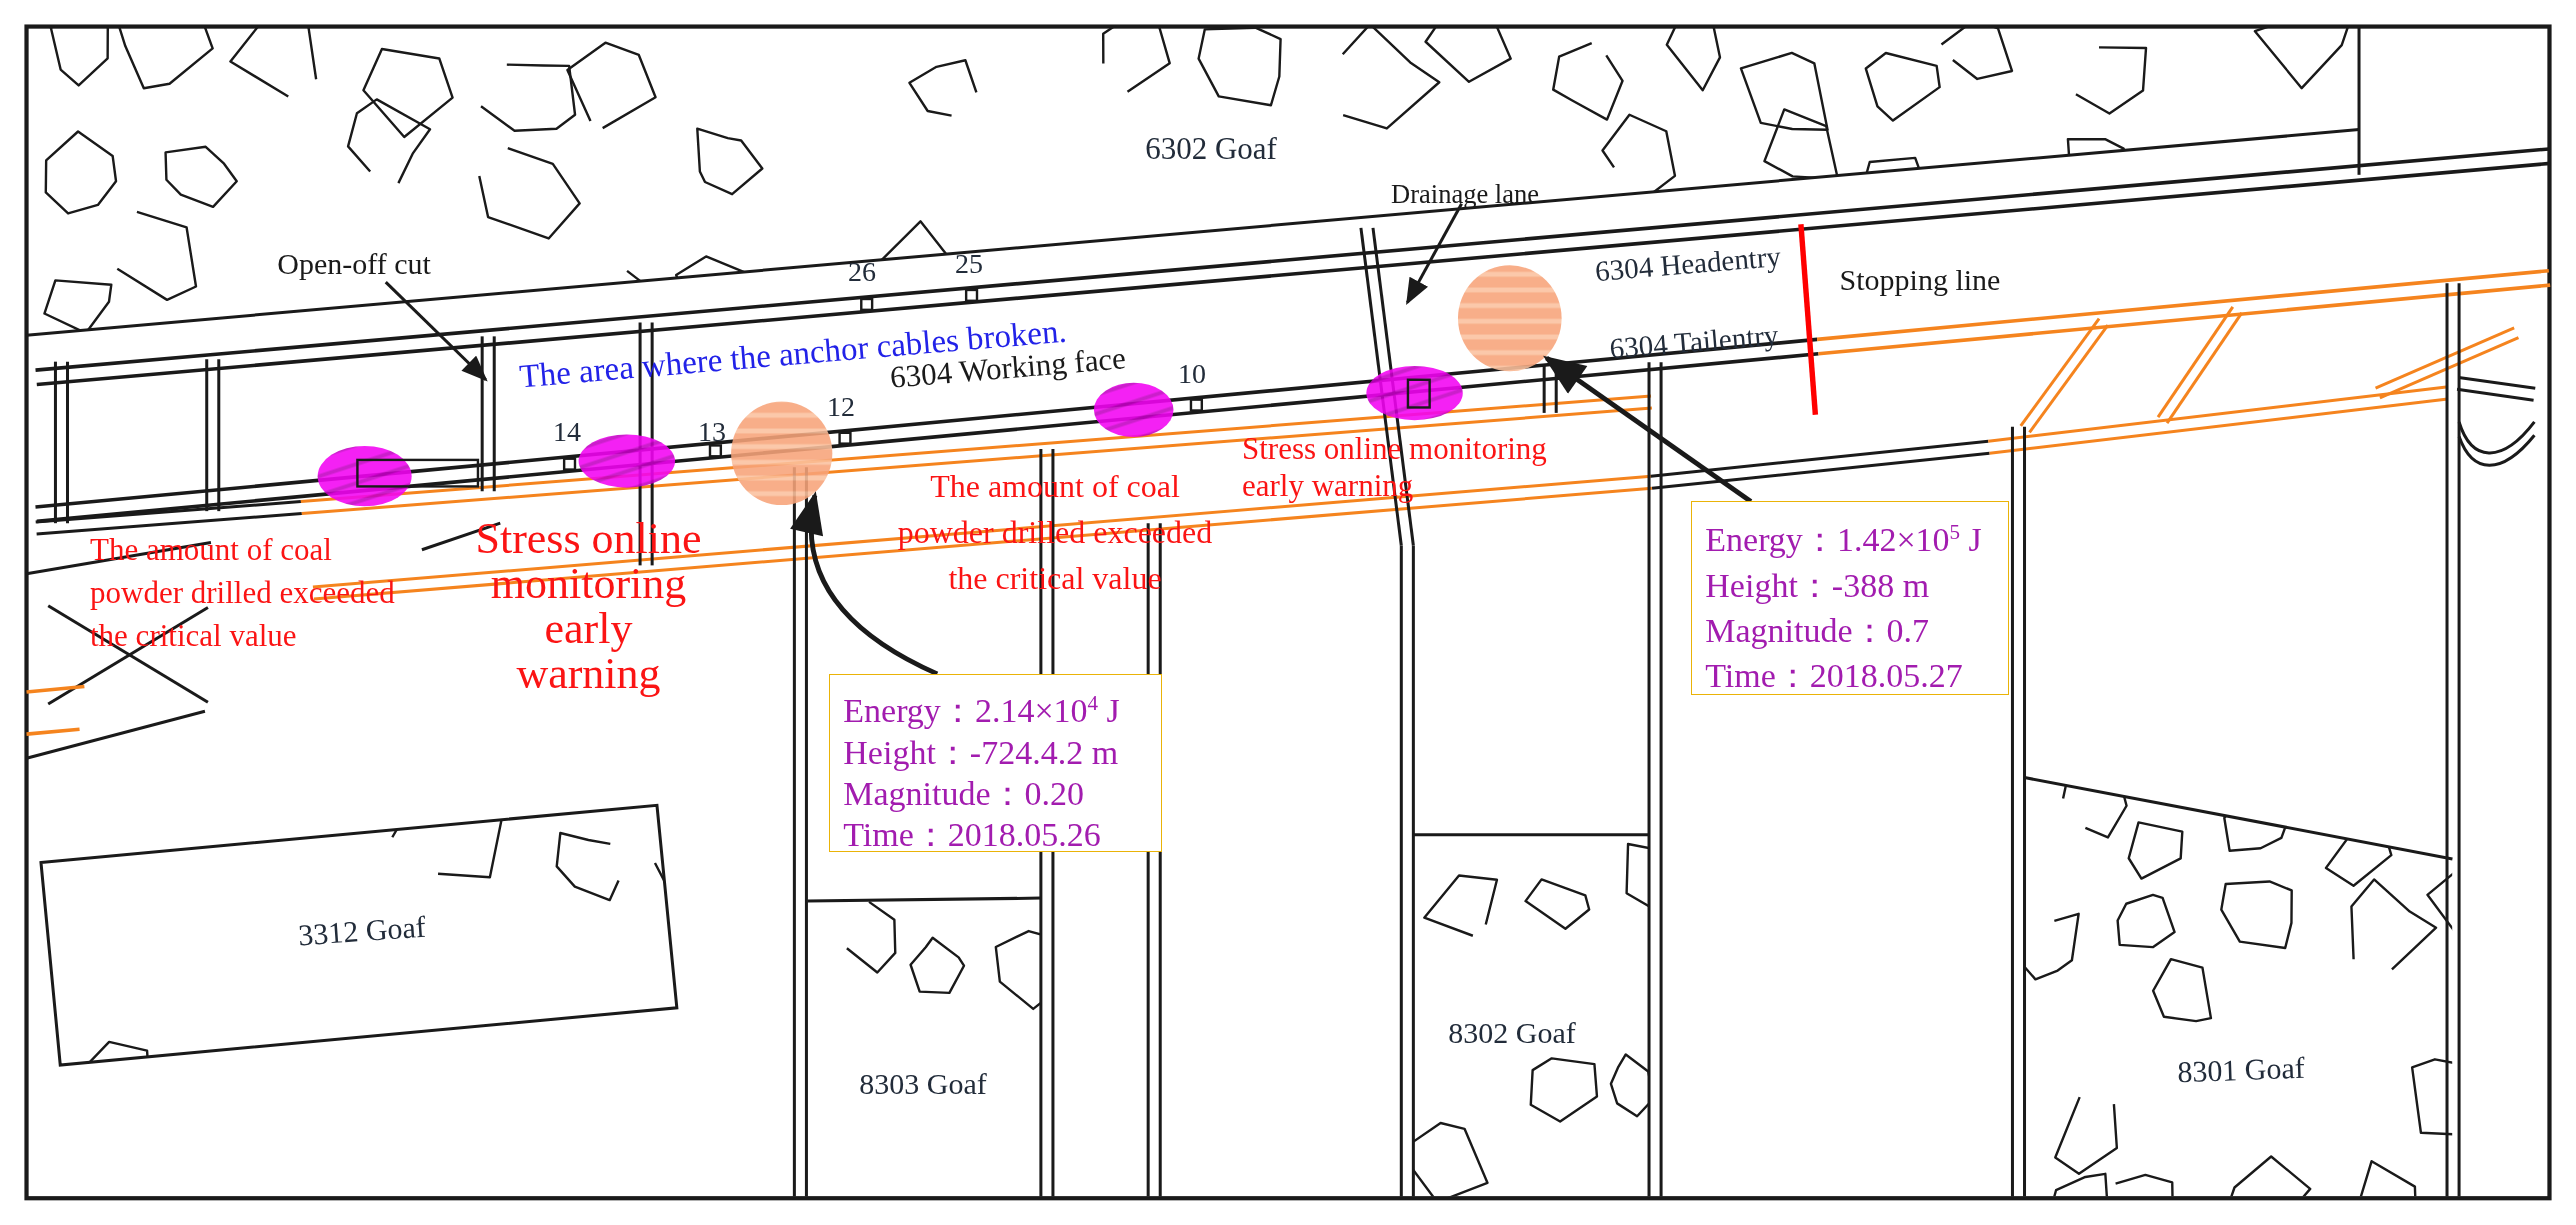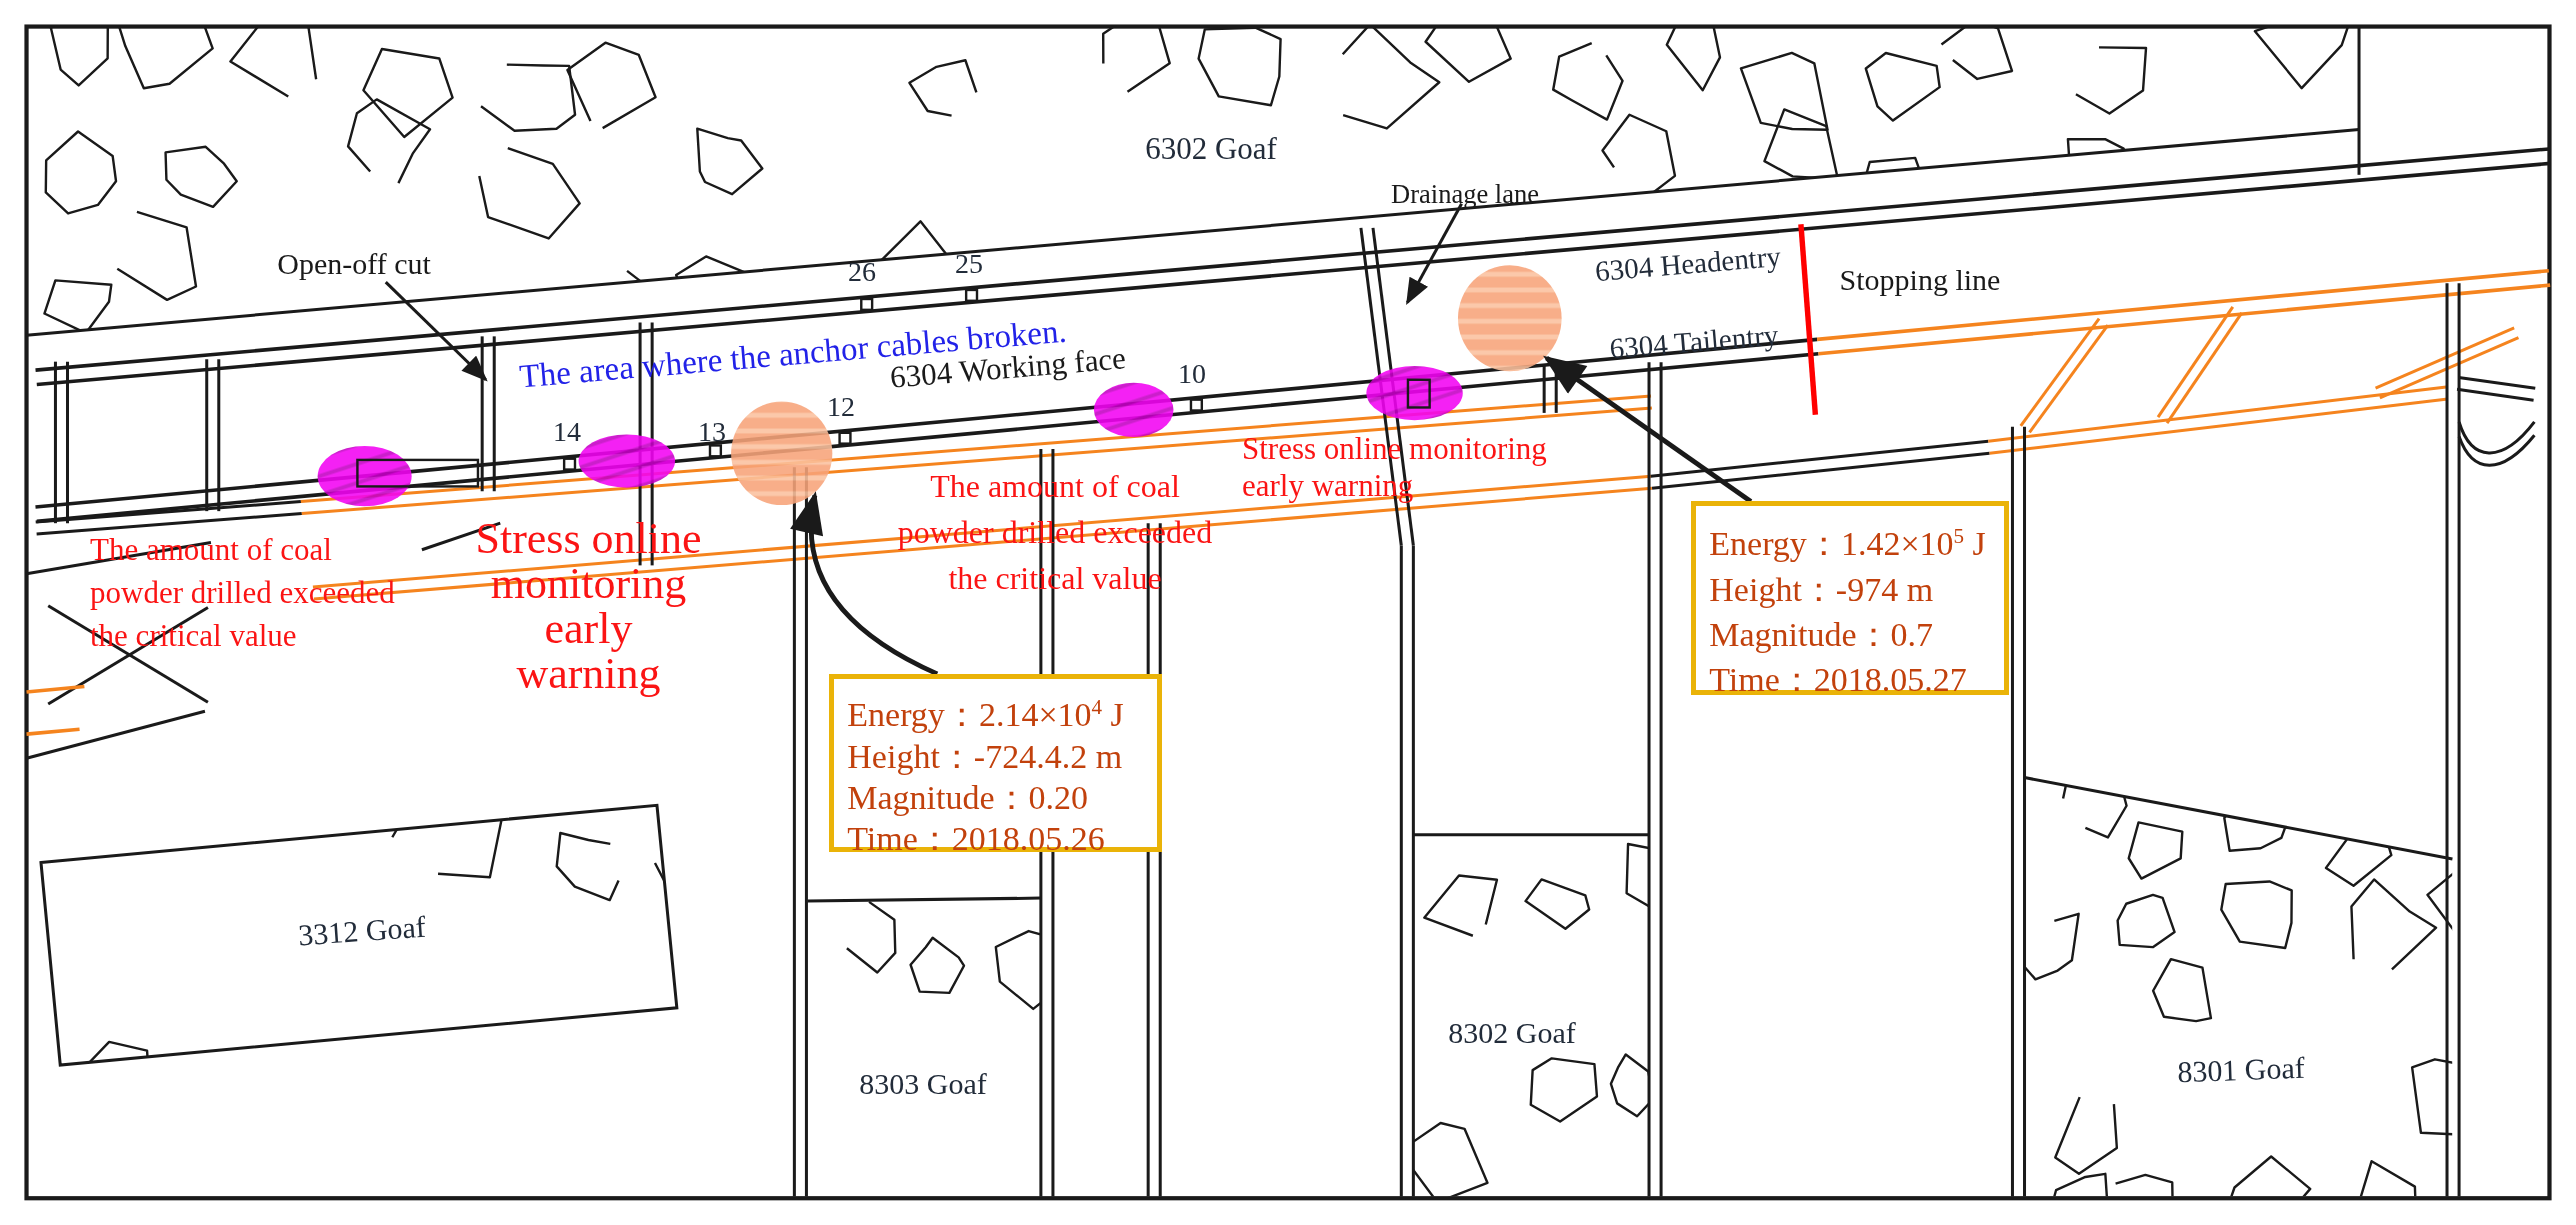--- a/index.html
+++ b/index.html
@@ -4,21 +4,21 @@
 <style>
   html,body{margin:0;padding:0;background:#fff;}
   .stage{position:relative;width:2576px;height:1226px;background:#fff;
          font-family:"Liberation Serif", serif;overflow:hidden;}
   .stage svg{position:absolute;left:0;top:0;}
   .lbl{position:absolute;white-space:nowrap;transform:translate(-50%,-50%);color:#222c3a;}
   .lbl.rot{transform:translate(-50%,-50%) rotate(-4.8deg);}
   .blk{position:absolute;}
   .red{color:#fb1414;}
   .blue{color:#2222e8;}
-  .ebox{position:absolute;background:#fff;border:5px solid #eab308;color:#c2410c;
+  .ebox{position:absolute;background:#fff;border:1px solid #eab308;color:#a21caf;
         padding:8.4px 6px 4.8px 13.3px;box-sizing:border-box;}
   .ebox div{white-space:nowrap;}
   sup{font-size:0.62em;}
   .ctr{text-align:center;}
 </style>
 </head>
 <body>
 
 <div class="stage">
   <svg id="art" width="2576" height="1226" viewBox="0 0 4274 2034">
@@ -289,18 +289,18 @@
   </div>
 
   <div class="ebox" style="left:829px;top:674px;width:333px;height:178px;font-size:34px;line-height:41px;">
     <div><span>Energy：</span><span>2.14×10</span><sup>4</sup><span> J</span></div>
     <div>Height：-724.4.2 m</div>
     <div>Magnitude：0.20</div>
     <div>Time：2018.05.26</div>
   </div>
   <div class="ebox" style="left:1691px;top:501px;width:318px;height:194px;font-size:34px;line-height:45px;">
     <div><span>Energy：</span><span>1.42×10</span><sup>5</sup><span> J</span></div>
-    <div>Height：-974 m</div>
+    <div>Height：-388 m</div>
     <div>Magnitude：0.7</div>
     <div>Time：2018.05.27</div>
   </div>
 </div>
 
 
 </body></html>

